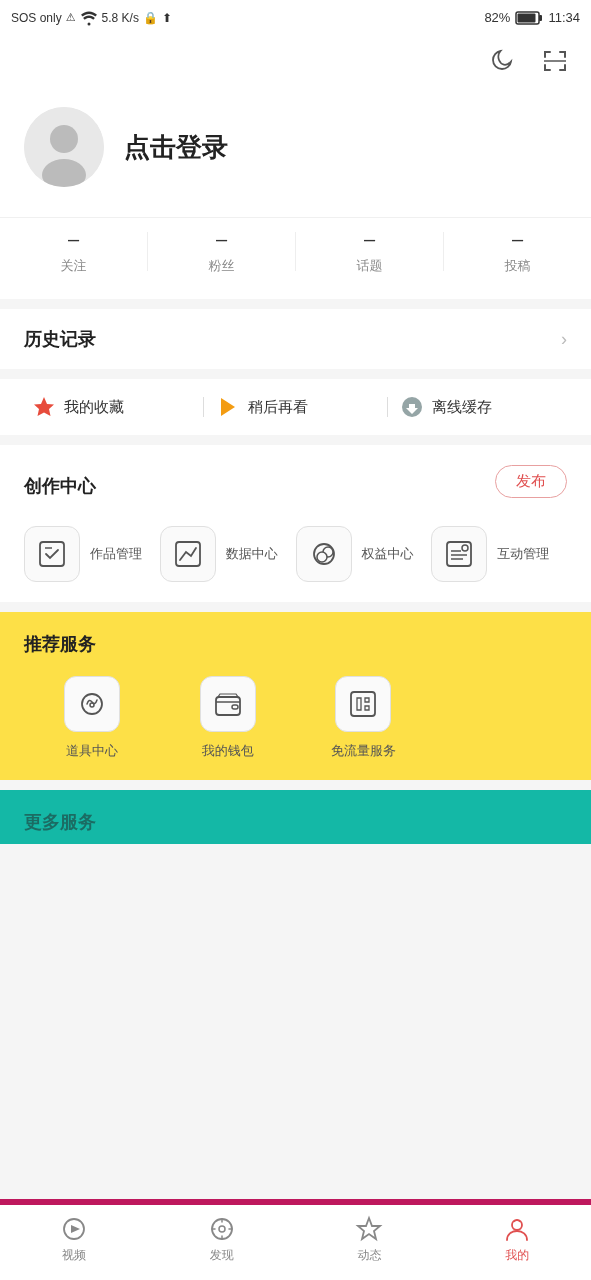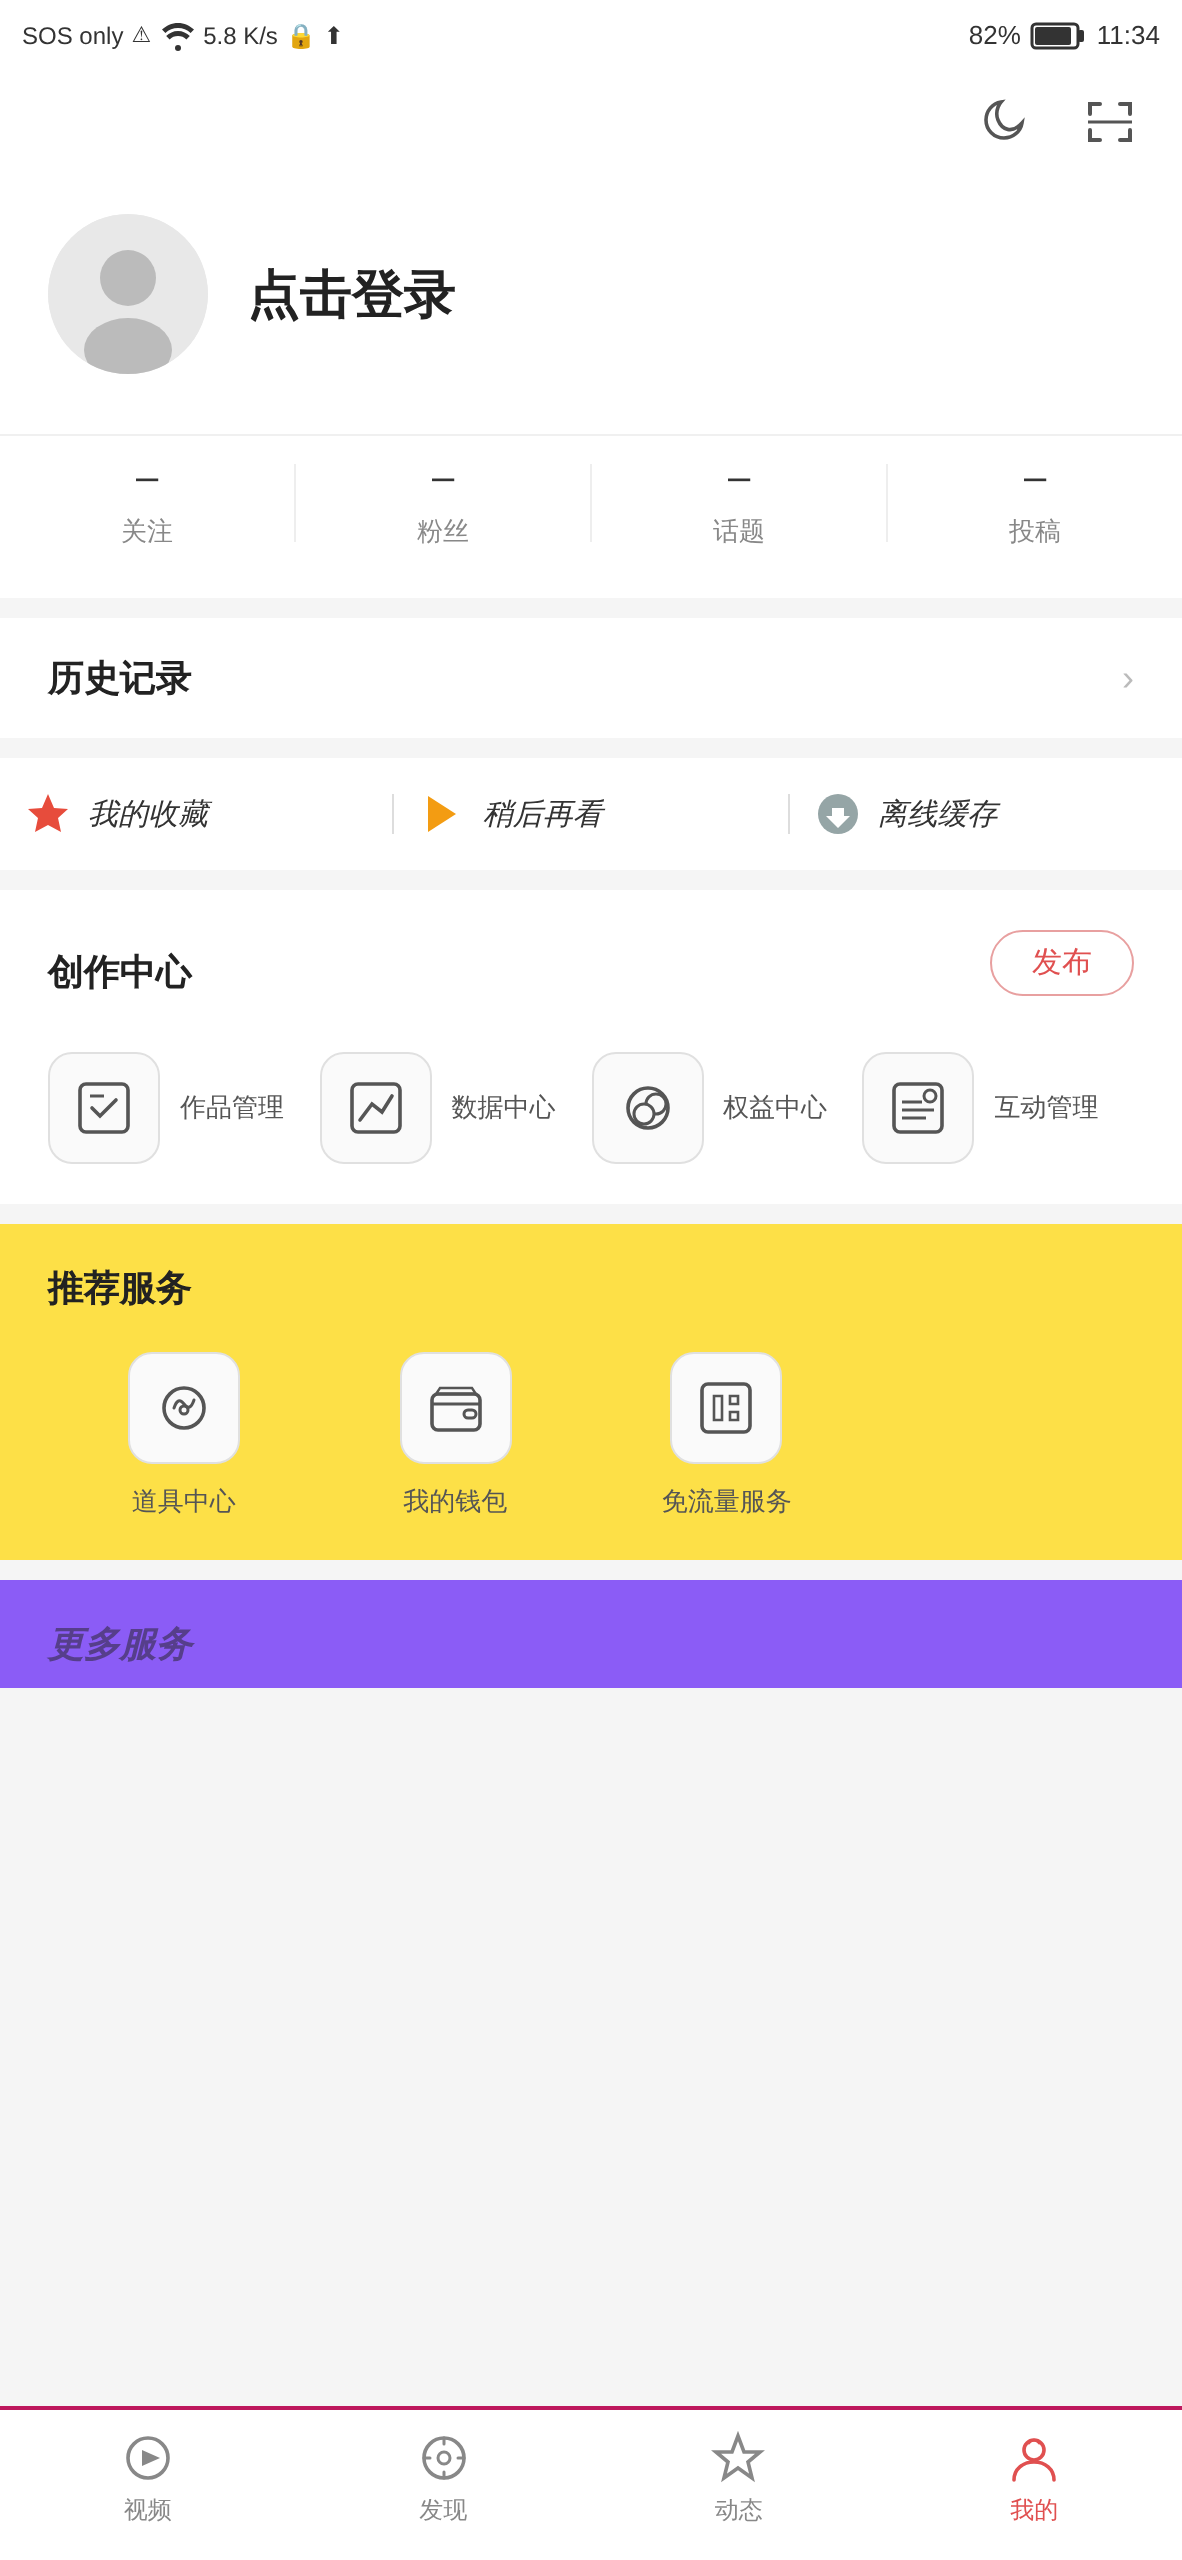--- a/index.html
+++ b/index.html
@@ -127,25 +127,24 @@
     }
     .chevron-right {
       color: #bbb;
       font-size: 18px;
     }
 
     
     .quick-links {
       background: #fff;
       margin-top: 10px;
-      padding: 16px 12px;
+      padding: 16px 32px;
       display: flex;
       align-items: center;
       gap: 0;
-      font-style: italic;
     }
     .quick-link-item {
       display: flex;
       align-items: center;
       gap: 8px;
       cursor: pointer;
       flex: 1;
     }
     .quick-link-divider {
       width: 1px;
@@ -264,40 +263,39 @@
       height: 10px;
       background: #e74c3c;
       border-radius: 50%;
       position: absolute;
       top: -2px;
       right: -2px;
     }
 
     
     .bottom-fade {
-      background: #8b5cf6;
+      background: #14b8a6;
       margin-top: 10px;
       padding: 20px 24px 10px;
-      font-style: italic;
     }
     .bottom-fade-title {
       font-size: 18px;
       font-weight: 600;
       color: #222;
       opacity: 0.5;
     }
 
     
     .bottom-nav {
       position: fixed;
       bottom: 0;
       left: 0;
       width: 591px;
       background: #fff;
-      border-top: 2px solid #be185d;
+      border-top: 6px solid #be185d;
       display: flex;
       justify-content: space-around;
       padding: 10px 0 16px;
     }
     .nav-item {
       display: flex;
       flex-direction: column;
       align-items: center;
       gap: 4px;
       cursor: pointer;

